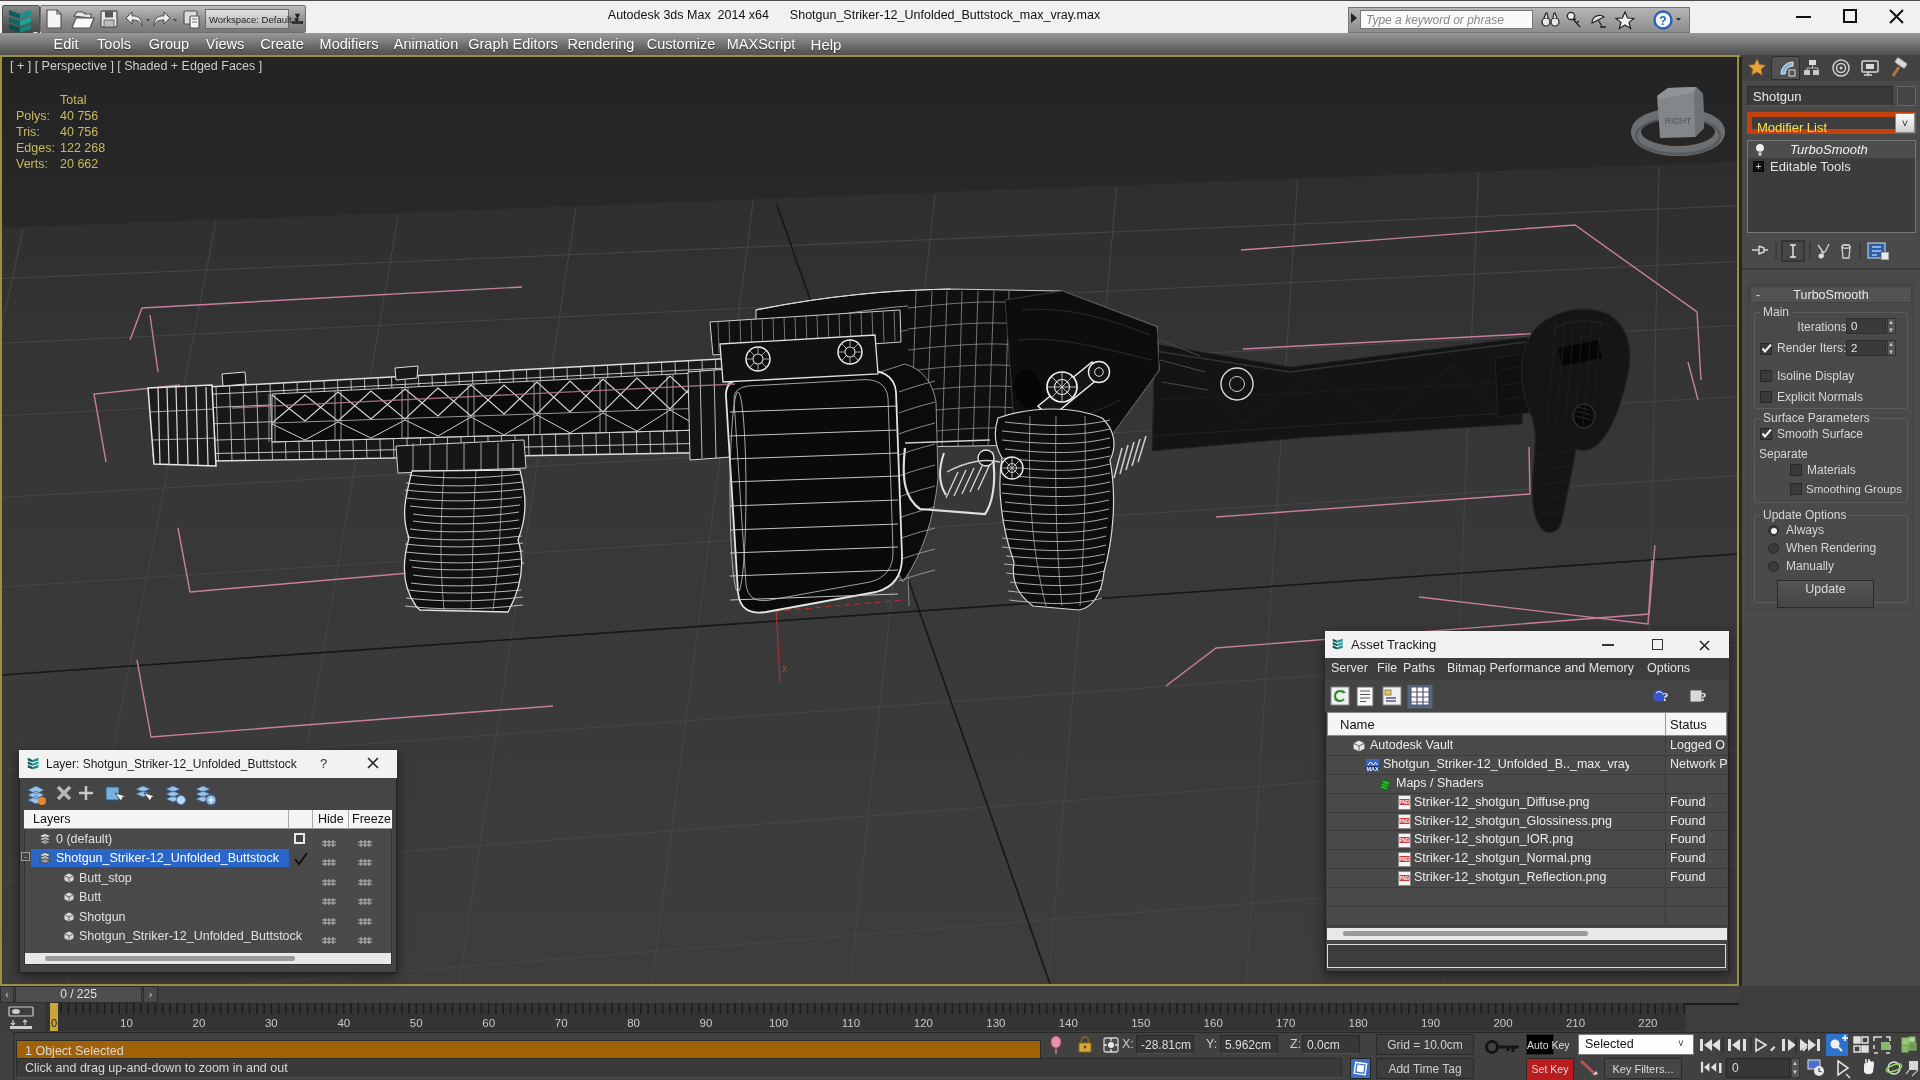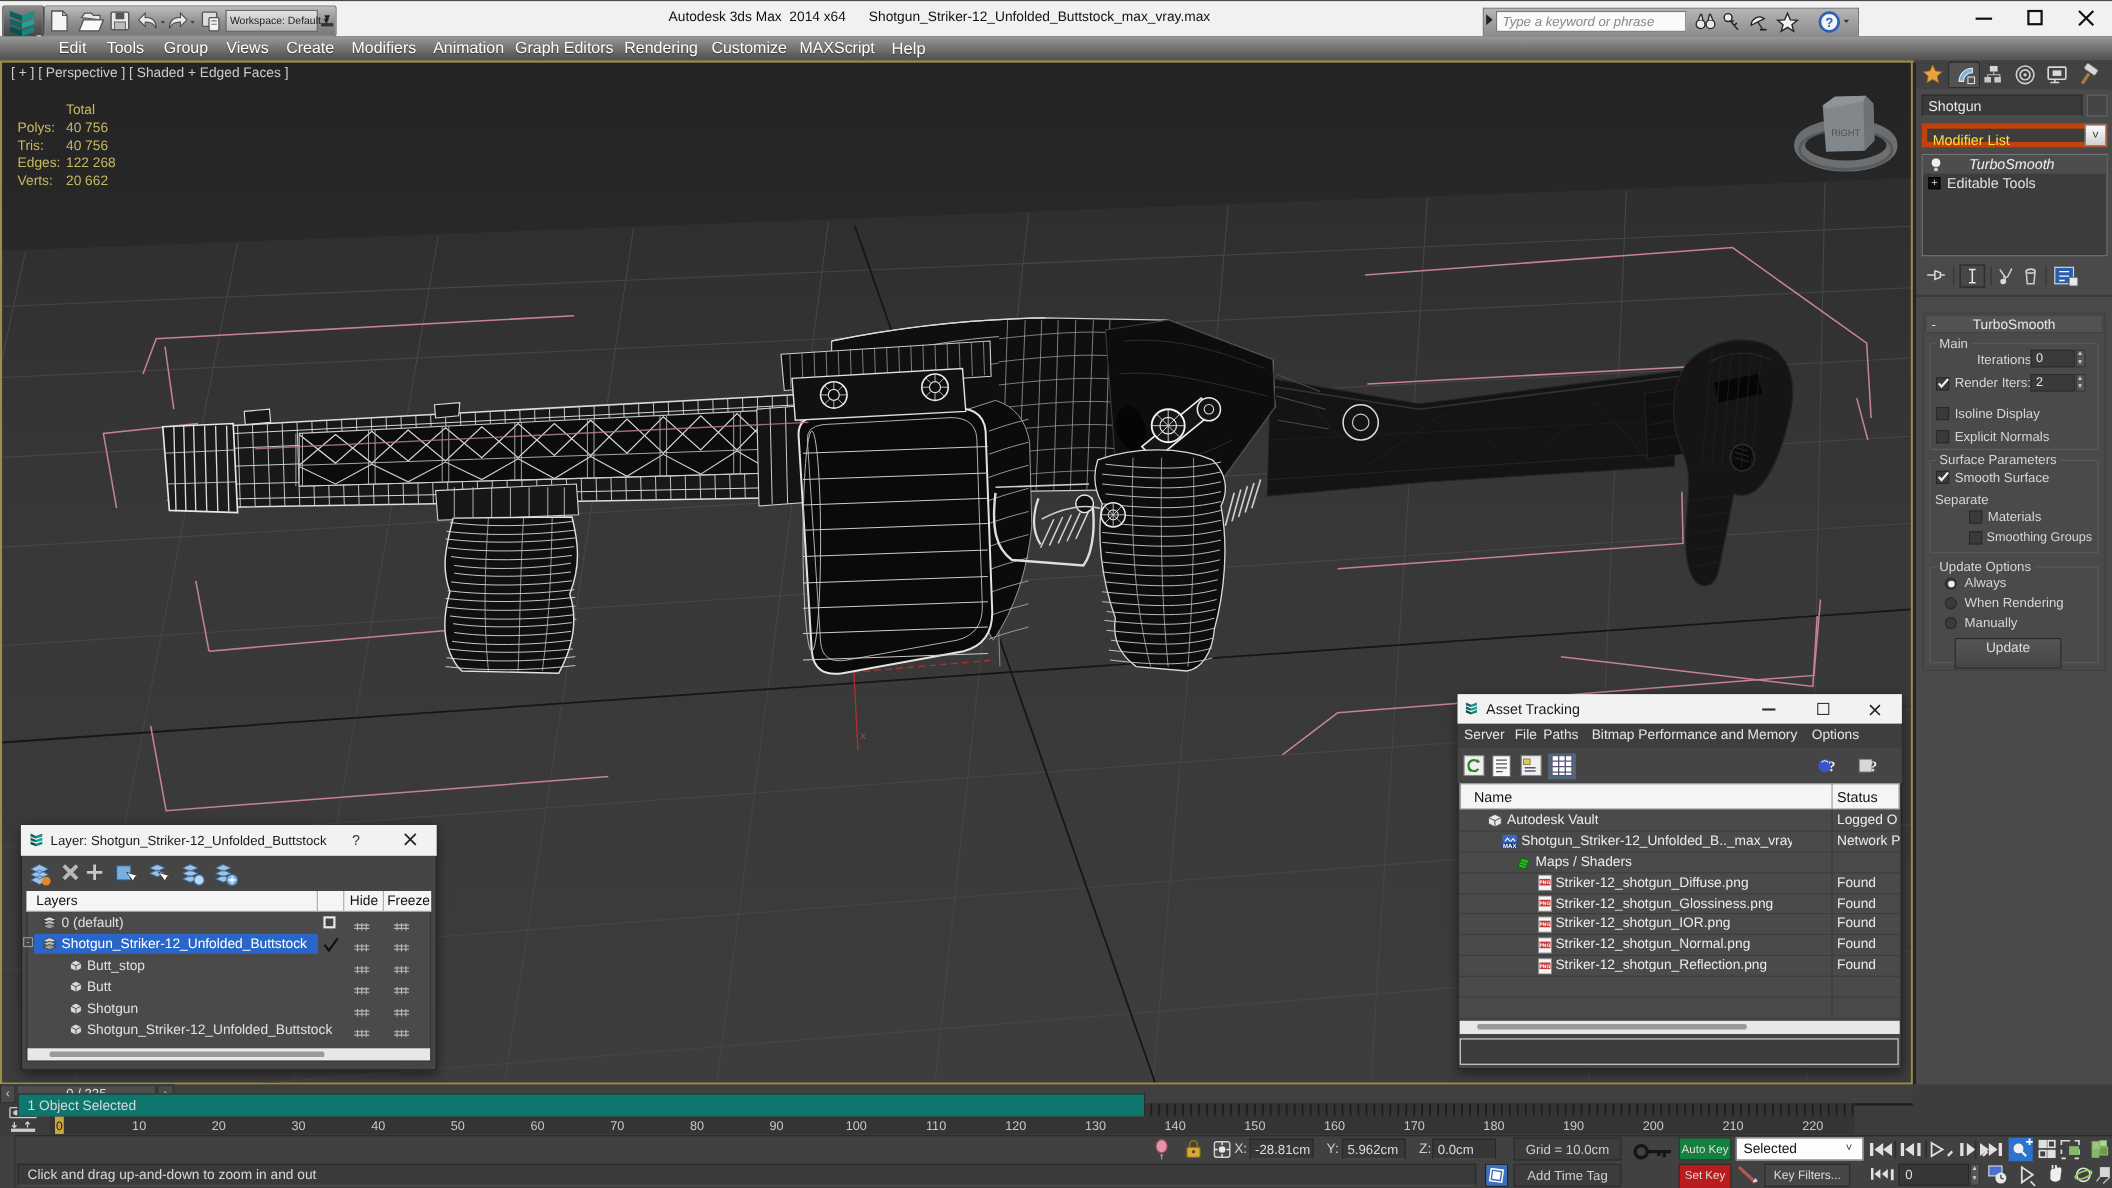--- a/index.html
+++ b/index.html
@@ -819,21 +819,21 @@
     <text x="1385.5" y="24" font-size="11.5" fill="#c8c8c8" text-anchor="middle" font-family="Liberation Sans">190</text>
     <text x="1458.0" y="24" font-size="11.5" fill="#c8c8c8" text-anchor="middle" font-family="Liberation Sans">200</text>
     <text x="1530.5" y="24" font-size="11.5" fill="#c8c8c8" text-anchor="middle" font-family="Liberation Sans">210</text>
     <text x="1602.9" y="24" font-size="11.5" fill="#c8c8c8" text-anchor="middle" font-family="Liberation Sans">220</text>
     <rect x="5" y="0" width="8" height="28" fill="#c8a63c"></rect>
     <text x="9" y="24" font-size="11" fill="#222" text-anchor="middle" font-family="Liberation Sans">0</text>
   </svg>
 <div class="abs" style="left:1686px;top:1003px;width:53px;height:2px;background:#1c1c1c;"></div>
 <div class="abs" style="left:1739px;top:986px;width:181px;height:46px;background:#3d3d3d;"></div>
 <div class="abs" style="left:0;top:1032px;width:1920px;height:48px;background:#414141;border-top:1px solid #292929;"></div>
-<div class="abs" style="left:16px;top:994px;width:1025px;height:21px;background:#0f766e;border:1px solid #2b2b2b;border-bottom-color:#4e4e4e;color:#d8d8d8;font-size:12.5px;line-height:20px;padding-left:8px;">1 Object Selected</div>
+<div class="abs" style="left:16px;top:1040px;width:1025px;height:21px;background:#a16207;border:1px solid #2b2b2b;border-bottom-color:#4e4e4e;color:#d8d8d8;font-size:12.5px;line-height:20px;padding-left:8px;">1 Object Selected</div>
 <div class="abs" style="left:0px;top:1032px;width:14px;height:48px;background:#414141;border-right:1px solid #2f2f2f;"></div>
 <svg class="abs" style="left:1048px;top:1035px;" width="75" height="20" viewBox="0 0 75 20">
 <ellipse cx="8" cy="7" rx="5" ry="6" fill="#e394a8" stroke="#9a5062" stroke-width="1"></ellipse>
 <path d="M8 13 l-1.5 3 l3 0 Z" fill="#c87890"></path>
 <line x1="8" y1="16" x2="8" y2="19" stroke="#aaa" stroke-width="1"></line>
 <rect x="31" y="8" width="12" height="9" rx="1" fill="#d9a93c" stroke="#8a6a1a" stroke-width="1"></rect>
 <path d="M33.5 8 v-2.5 a3.5 3.5 0 0 1 7 0 V8" fill="none" stroke="#8a6a1a" stroke-width="1.6"></path>
 <circle cx="37" cy="12" r="1.5" fill="#6a4a0a"></circle>
 <g stroke="#d0d0d0" stroke-width="1.3" fill="none">
 <rect x="56" y="3" width="14" height="14" rx="2" fill="#4a4a4a"></rect>
@@ -845,21 +845,21 @@
 <div class="abs" style="left:1136px;top:1035px;width:58px;height:19px;background:#373737;border:1px solid #292929;border-bottom-color:#4e4e4e;color:#dcdcdc;font-size:12px;line-height:18px;padding-left:4px;">-28.81cm</div>
 <div class="abs" style="left:1206px;top:1037px;font-size:12.5px;color:#cfcfcf;">Y:</div>
 <div class="abs" style="left:1220px;top:1035px;width:58px;height:19px;background:#373737;border:1px solid #292929;border-bottom-color:#4e4e4e;color:#dcdcdc;font-size:12px;line-height:18px;padding-left:4px;">5.962cm</div>
 <div class="abs" style="left:1290px;top:1037px;font-size:12.5px;color:#cfcfcf;">Z:</div>
 <div class="abs" style="left:1302px;top:1035px;width:58px;height:19px;background:#373737;border:1px solid #292929;border-bottom-color:#4e4e4e;color:#dcdcdc;font-size:12px;line-height:18px;padding-left:4px;">0.0cm</div>
 <div class="abs" style="left:1376px;top:1034px;width:98px;height:21px;background:#3c3c3c;border:1px solid #2b2b2b;color:#cfcfcf;font-size:12px;line-height:20px;text-align:center;">Grid = 10.0cm</div>
 <svg class="abs" style="left:1484px;top:1038px;" width="40" height="22" viewBox="0 0 40 22">
 <circle cx="8" cy="9" r="5.5" fill="none" stroke="#151515" stroke-width="3"></circle>
 <path d="M13 9 h22 m-6 0 v5 m-5 -5 v4" stroke="#151515" stroke-width="3" fill="none"></path>
   </svg>
-<div class="abs btn" style="left:1526px;top:1034px;width:48px;height:21px;font-size:10.5px;line-height:20px;background:#15803d;white-space:nowrap;">Auto Key</div>
+<div class="abs btn" style="left:1526px;top:1034px;width:28px;height:21px;font-size:10.5px;line-height:20px;background:#000000;white-space:nowrap;">Auto Key</div>
 <div class="abs" style="left:1578px;top:1034px;width:116px;height:21px;background:#fdfdfd;border:1px solid #777;color:#111;font-size:12.5px;line-height:19px;padding-left:6px;">Selected</div>
 <div class="abs" style="left:1678px;top:1038px;font-size:10px;color:#333;">˅</div>
 <svg class="abs" style="left:1698px;top:1034px;" width="222 " height="22" viewBox="0 0 222 22">
 <g fill="#e0e0e0" stroke="none">
  <path d="M2 5 v12 l3 0 v-12 Z M6 11 l8 -6 v12 Z M14 11 l8 -6 v12 Z"></path>
  <path d="M30 5 l0 12 l3 0 l0 -12 Z M42 5 l-8 6 l8 6 Z M45 5 h3 v12 h-3 Z"></path>
  <path d="M58 5 l10 6 l-10 6 Z" fill="none" stroke="#e0e0e0" stroke-width="1.6"></path>
  <path d="M72 16 l4 -4 l1.5 1.5 l-4 4 Z" fill="#e0e0e0"></path>
  <path d="M84 5 h3 v12 h-3 Z M90 5 l8 6 l-8 6 Z"></path>
  <path d="M104 16 l4 -4 l1.5 1.5 l-4 4 Z"></path>

